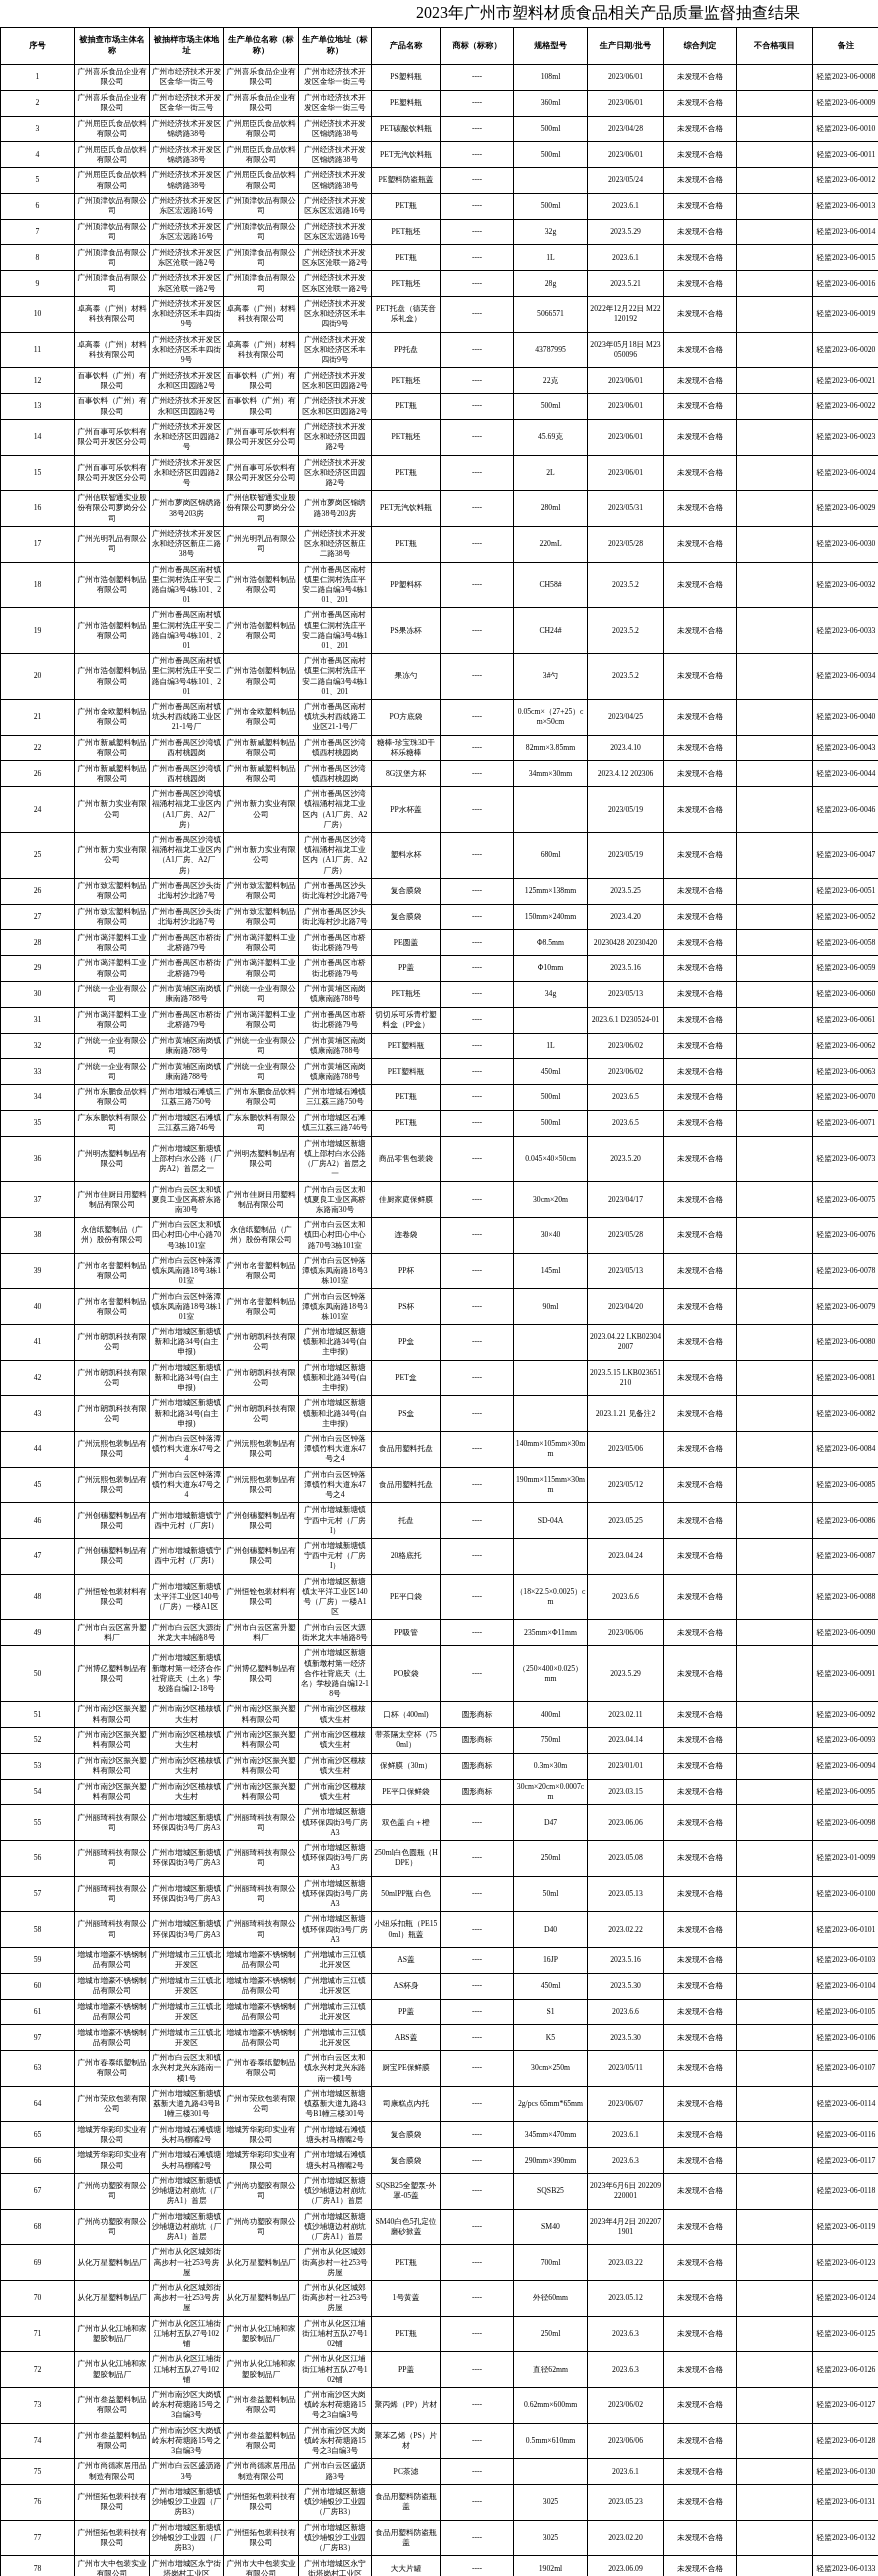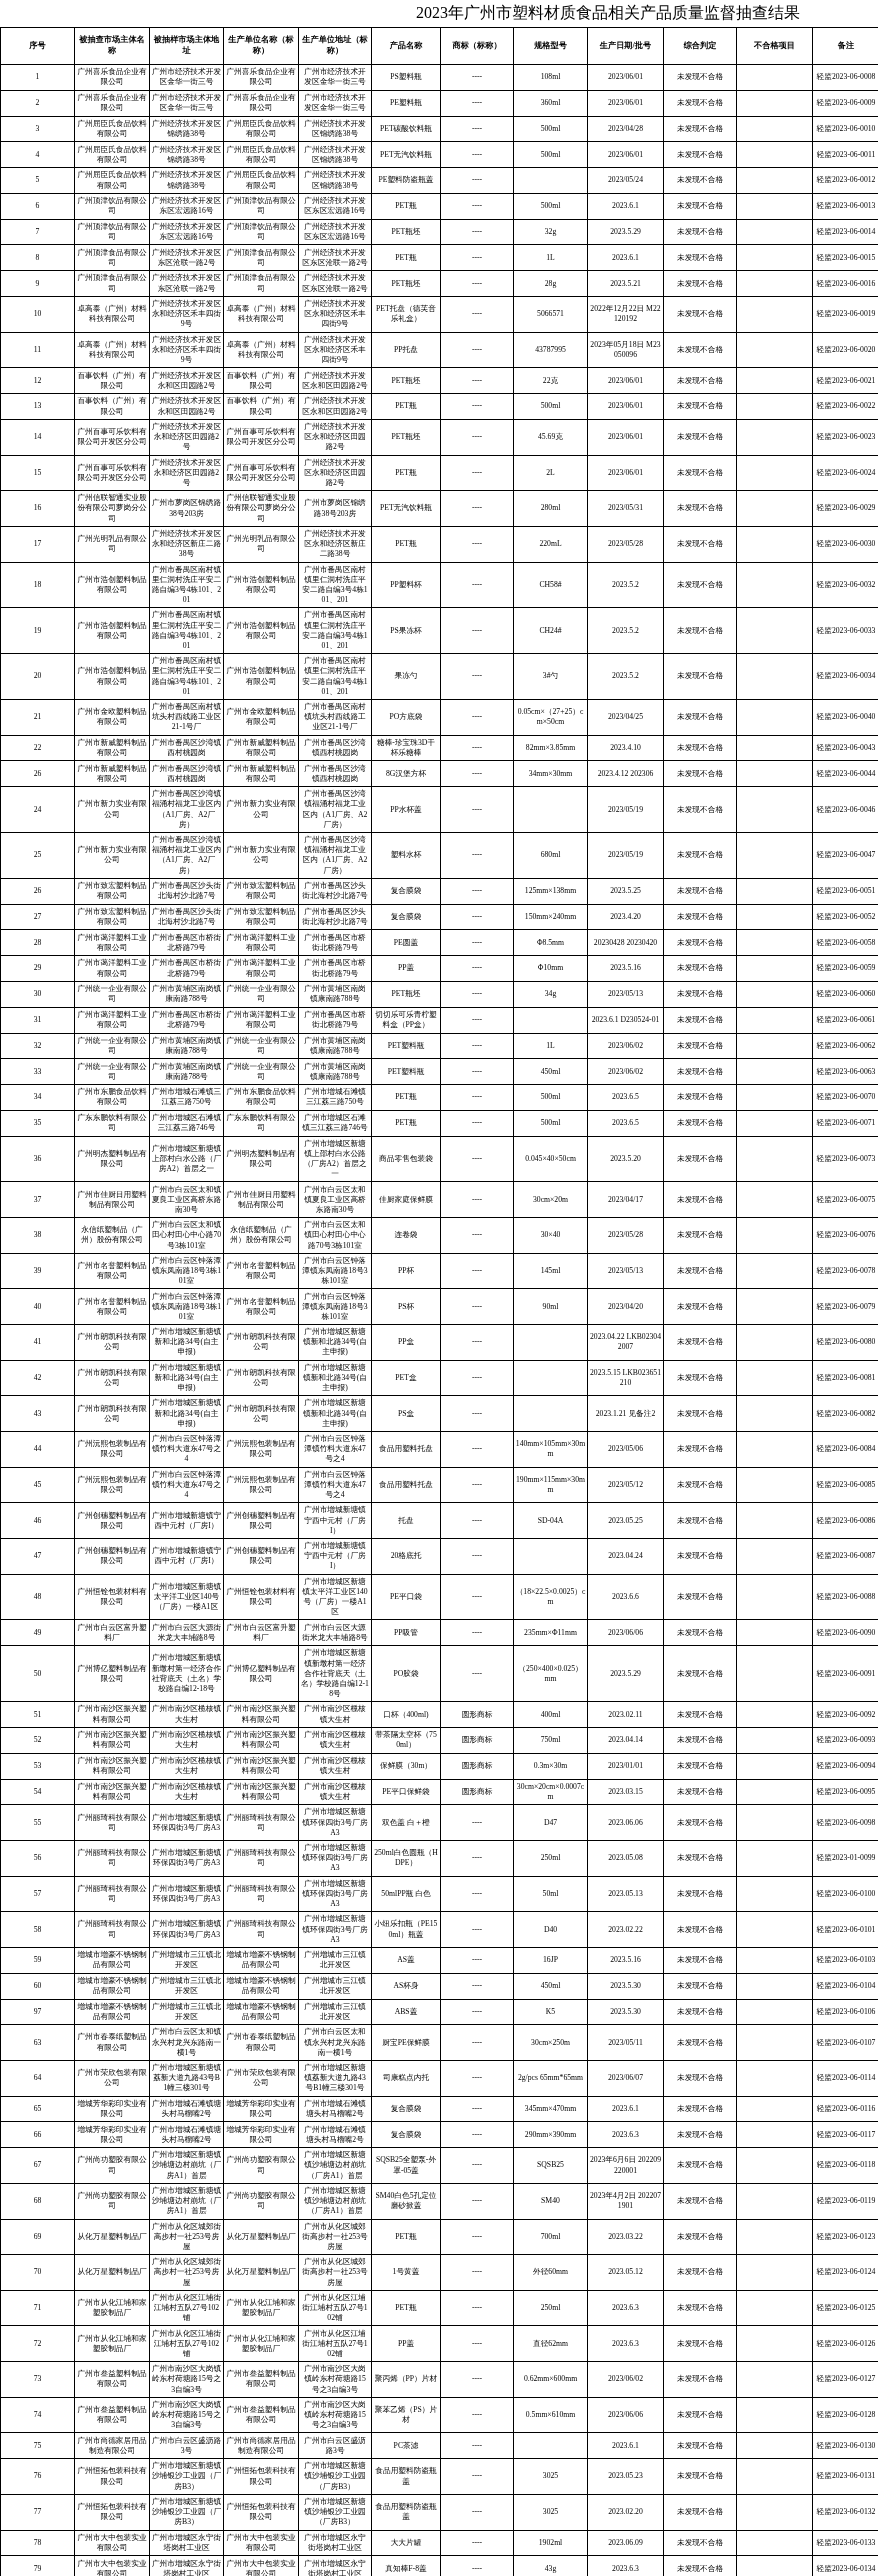--- a/index.html
+++ b/index.html
@@ -887,20 +887,34 @@
           <td class="c4">广州增城市三江镇北开发区</td>
           <td class="c5">AS杯身</td>
           <td class="c6">----</td>
           <td class="c7">450ml</td>
           <td class="c8">2023.5.30</td>
           <td class="c9">未发现不合格</td>
           <td class="c10"></td>
           <td class="c11">轻监2023-06-0104</td>
         </tr>
         <tr>
+          <td class="c0">61</td>
+          <td class="c1">增城市增豪不锈钢制品有限公司</td>
+          <td class="c2">广州增城市三江镇北开发区</td>
+          <td class="c3">增城市增豪不锈钢制品有限公司</td>
+          <td class="c4">广州增城市三江镇北开发区</td>
+          <td class="c5">PP盖</td>
+          <td class="c6">----</td>
+          <td class="c7">S1</td>
+          <td class="c8">2023.6.6</td>
+          <td class="c9">未发现不合格</td>
+          <td class="c10"></td>
+          <td class="c11">轻监2023-06-0105</td>
+        </tr>
+        <tr>
           <td class="c0">97</td>
           <td class="c1">增城市增豪不锈钢制品有限公司</td>
           <td class="c2">广州增城市三江镇北开发区</td>
           <td class="c3">增城市增豪不锈钢制品有限公司</td>
           <td class="c4">广州增城市三江镇北开发区</td>
           <td class="c5">ABS盖</td>
           <td class="c6">----</td>
           <td class="c7">K5</td>
           <td class="c8">2023.5.30</td>
           <td class="c9">未发现不合格</td>

